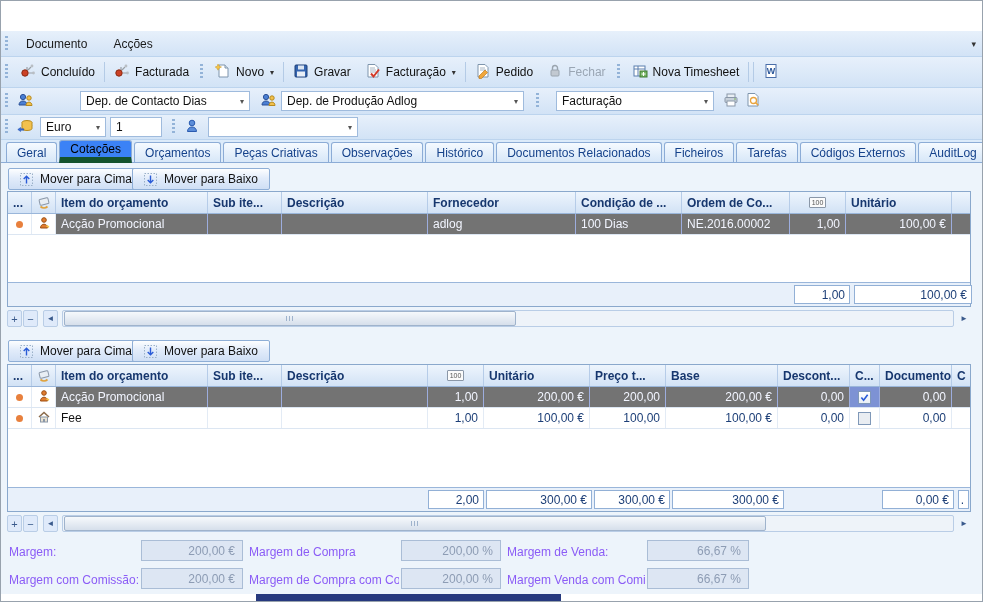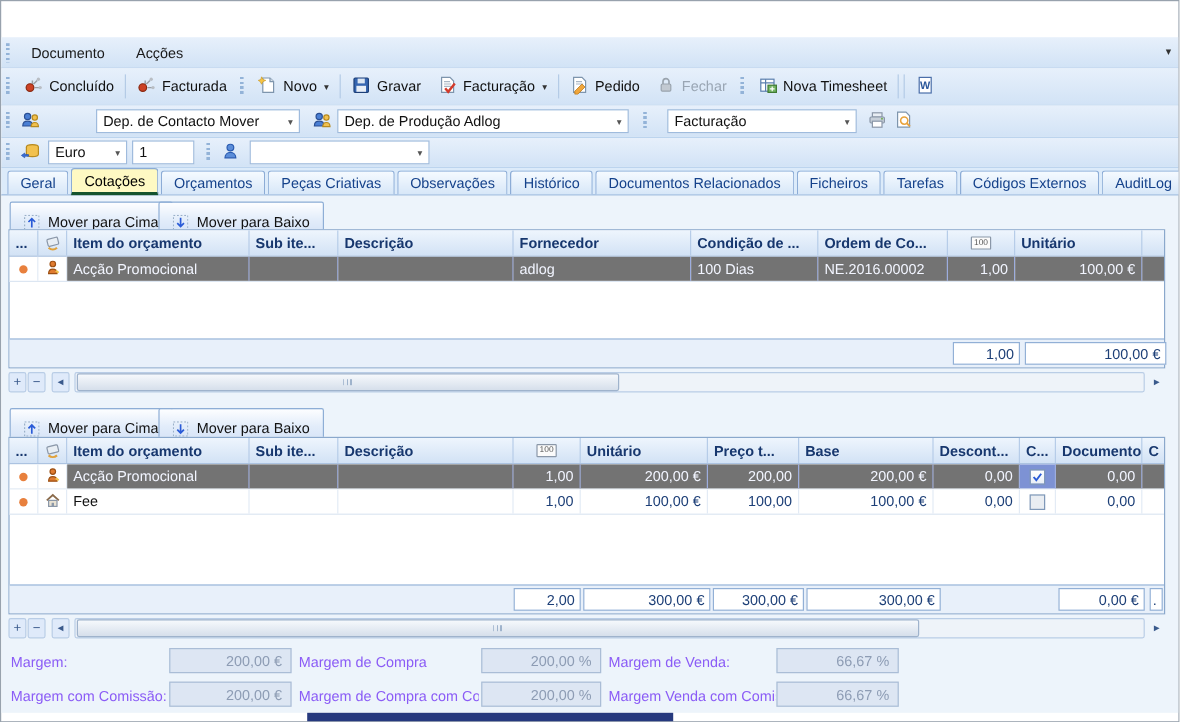--- a/index.html
+++ b/index.html
@@ -30,25 +30,25 @@
   .tbtn .dd{font-size:8px;color:#333;margin-left:1px}
   .tbtn.disabled{color:#9aa6b4}
   .tsep{width:1px;height:20px;background:#b4cbe6;margin:0 2px}
   .combo{background:#fff;border:1px solid #9fbbdd;height:20px;display:flex;align-items:center;padding:0 5px;color:#111;white-space:nowrap;overflow:hidden}
   .combo .arrow{margin-left:auto;font-size:8px;color:#555;padding-left:4px}
   .tinput{background:#fff;border:1px solid #9fbbdd;height:20px;display:flex;align-items:center;padding:0 5px;color:#111}
 
   
   .tabstrip{position:absolute;top:139px;left:0;right:0;height:23px;background:#dcebfa;display:flex;align-items:flex-end;padding-left:5px;border-bottom:1px solid #8cacd6}
   .tab{height:20px;display:flex;align-items:center;padding:0 10px;margin-right:2px;background:linear-gradient(#f5faff,#d7e7f8);border:1px solid #8cacd6;border-bottom:none;border-radius:3px 3px 0 0;color:#15428b;white-space:nowrap}
-  .tab.active{height:23px;background:#fef9c3;color:#000;margin-bottom:-1px;border-bottom:3px solid #14532d}
+  .tab.active{height:23px;background:#3b82f6;color:#000;margin-bottom:-1px;border-bottom:6px solid #14532d}
 
   
   .content{position:absolute;top:162px;left:0;right:0;height:431px;background:#edf4fb}
-  .mbtn{position:absolute;height:22px;display:inline-flex;align-items:center;gap:7px;padding:16px 11px;background:linear-gradient(#fdfeff,#e2ecfa 45%,#cfdff5);border:1px solid #8eaed6;border-radius:2px;color:#111;white-space:nowrap}
+  .mbtn{position:absolute;height:22px;display:inline-flex;align-items:center;gap:7px;padding:4px 11px;background:linear-gradient(#fdfeff,#e2ecfa 45%,#cfdff5);border:1px solid #8eaed6;border-radius:2px;color:#111;white-space:nowrap}
   .arrbox{display:flex}
 
   .grid{position:absolute;background:#fff;border:1px solid #8aa8cc}
   .ghead{display:flex;height:22px;background:linear-gradient(#eef5fd,#d2e2f5);border-bottom:1px solid #9ab6da;font-weight:bold;color:#17376e}
   .hc{display:flex;align-items:center;padding:0 5px;border-right:1px solid #b6cce8;overflow:hidden;white-space:nowrap}
   .grow{display:flex;height:21px;border-bottom:1px solid #dce6f2;background:#fff}
   .gc{display:flex;align-items:center;padding:0 5px;border-right:1px solid #e3ebf5;overflow:hidden;white-space:nowrap;color:#111}
   .gc.num{justify-content:flex-end;color:#1d3f77}
   .grow.sel .sc{background:#737373;color:#f2f5ff;border-right-color:#9dadde}
   .grow.sel .sc.num{color:#f2f5ff}
@@ -173,21 +173,21 @@
     <span class="grip"></span>
     <div class="tbtn" style="padding:2px 4px">
       <span><svg width="17" height="16" viewBox="0 0 17 16">
             <circle cx="6" cy="5" r="2.6" fill="#4a7fd4" stroke="#2a4f94"></circle>
             <path d="M2 13c0-2.5 1.8-4 4-4s4 1.5 4 4z" fill="#4a7fd4" stroke="#2a4f94"></path>
             <circle cx="12" cy="6" r="2.2" fill="#f2c14e" stroke="#b78a1f"></circle>
             <path d="M9 13.5c0-2 1.4-3.4 3-3.4s3 1.4 3 3.4z" fill="#f2c14e" stroke="#b78a1f"></path>
           </svg></span>
     </div>
     <div class="combo" style="margin-left:42px;width:170px">
-      <span>Dep. de Contacto Mover</span>
+      <span>Dep. de Contacto Dias</span>
       <span class="arrow">▾</span>
     </div>
     <div class="tbtn" style="padding:2px 4px;margin-left:6px">
       <span><svg width="17" height="16" viewBox="0 0 17 16">
             <circle cx="6" cy="5" r="2.6" fill="#4a7fd4" stroke="#2a4f94"></circle>
             <path d="M2 13c0-2.5 1.8-4 4-4s4 1.5 4 4z" fill="#4a7fd4" stroke="#2a4f94"></path>
             <circle cx="12" cy="6" r="2.2" fill="#f2c14e" stroke="#b78a1f"></circle>
             <path d="M9 13.5c0-2 1.4-3.4 3-3.4s3 1.4 3 3.4z" fill="#f2c14e" stroke="#b78a1f"></path>
           </svg></span>
     </div>

